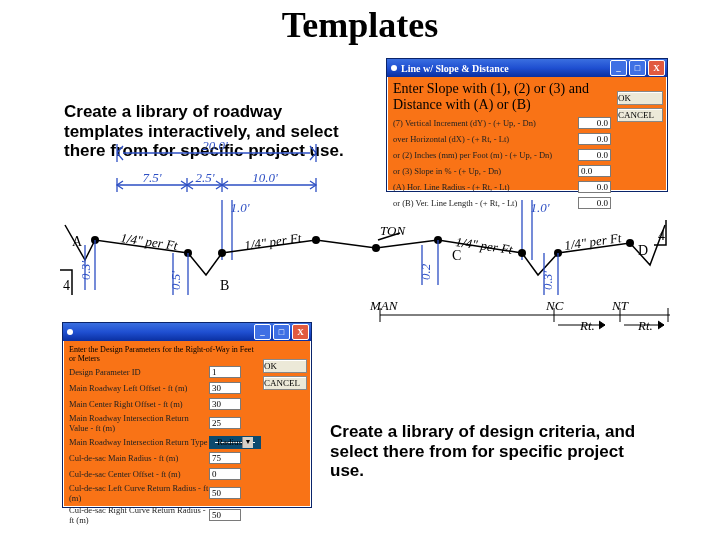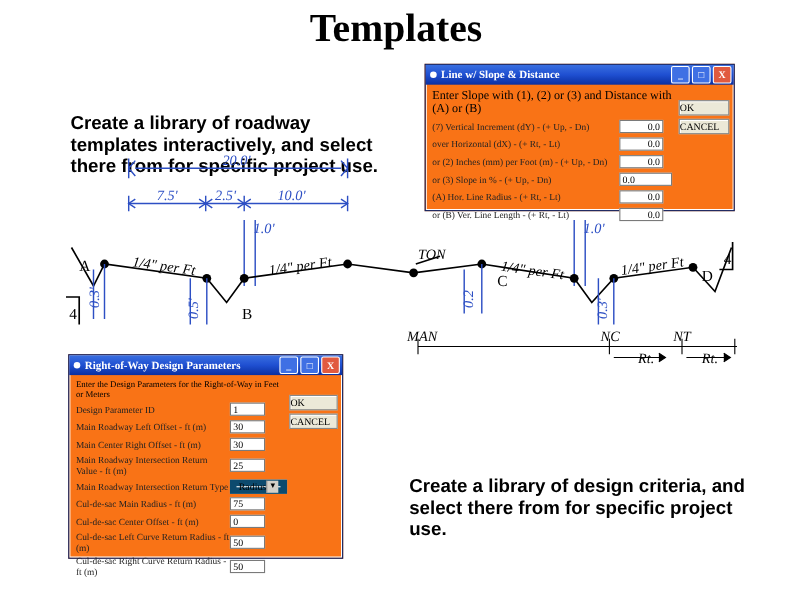--- a/index.html
+++ b/index.html
@@ -27,21 +27,21 @@
     font-size: 36px;
   }
   .text-block {
     position: absolute;
     font-family: Arial, sans-serif;
     font-weight: bold;
     font-size: 17px;
     line-height: 1.15;
   }
   .text1 { top: 60px; left: 64px; width: 300px; margin-top: 42px; }
-  .text2 { top: 432px; left: 330px; width: 330px; margin-left: 42px; }
+  .text2 { top: 422px; left: 330px; width: 330px; }
 
   
   .diagram {
     position: absolute;
     left: 60px;
     top: 140px;
     width: 610px;
     height: 210px;
   }
   .dim-line { stroke: #2d4fc4; stroke-width: 1.3; fill: none; }
@@ -131,21 +131,21 @@
     width: 11px;
     height: 11px;
     font-size: 7px;
     text-align: center;
     line-height: 11px;
   }
 
   
   .dlg1 { left: 386px; top: 58px; width: 280px; height: 132px; }
   .dlg1 .body .row .lbl { width: 170px; flex: 0 0 170px; }
-  .dlg1 .inp { width: 40px; }
+  .dlg1 .inp { width: 40px; margin-left: 15px; }
   .dlg1 .btn-col {
     position: absolute; right: 6px; top: 32px; width: 44px;
     display: flex; flex-direction: column; gap: 3px;
   }
   .dlg1 .btn-col .btn { width: 44px; }
   .dlg1 .body { padding-right: 56px; }
 
   
   .dlg2 { left: 62px; top: 322px; width: 248px; height: 184px; }
   .dlg2 .row .lbl { width: 140px; flex: 0 0 140px; }
@@ -243,21 +243,21 @@
   <div class="dlg dlg1">
     <div class="titlebar">
       <span class="bullet"></span>
       <span>Line w/ Slope &amp; Distance</span>
       <span style="flex:1"></span>
       <span class="ctrl-btn ctrl-min">_</span>
       <span class="ctrl-btn ctrl-max">□</span>
       <span class="ctrl-btn ctrl-close">X</span>
     </div>
     <div class="body">
-      <div style="font-size:11px;margin-bottom:3px">Enter Slope with (1), (2) or (3) and Distance with (A) or (B)</div>
+      <div style="font-size:14px;margin-bottom:3px">Enter Slope with (1), (2) or (3) and Distance with (A) or (B)</div>
       <div class="row">
           <span class="lbl">(7) Vertical Increment (dY) - (+ Up, - Dn)</span>
           <span class="inp">0.0</span>
         </div>
       <div class="row">
           <span class="lbl">over Horizontal (dX) - (+ Rt, - Lt)</span>
           <span class="inp">0.0</span>
         </div>
       <div class="row">
           <span class="lbl">or (2) Inches (mm) per Foot (m) - (+ Up, - Dn)</span>
@@ -278,21 +278,20 @@
     </div>
     <div class="btn-col">
       <div class="btn">OK</div>
       <div class="btn">CANCEL</div>
     </div>
   </div>
 
   <div class="dlg dlg2">
     <div class="titlebar">
       <span class="bullet"></span>
-      <span>Right-of-Way Design Parameters</span>
       <span style="flex:1"></span>
       <span class="ctrl-btn ctrl-min">_</span>
       <span class="ctrl-btn ctrl-max">□</span>
       <span class="ctrl-btn ctrl-close">X</span>
     </div>
     <div class="body">
       <div style="font-size:8px;margin-bottom:1px">Enter the Design Parameters for the Right-of-Way in Feet or Meters</div>
       <div class="row">
           <span class="lbl">Design Parameter ID</span>
           <span class="inp">1</span>

